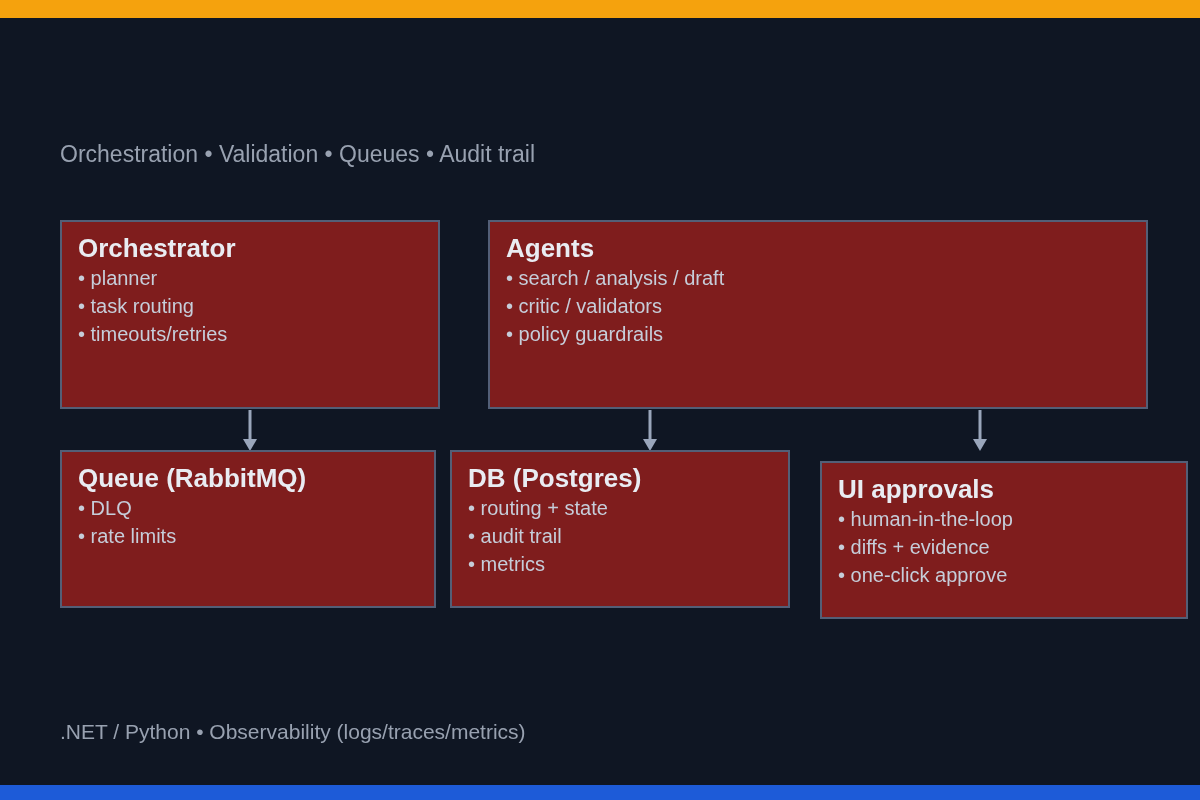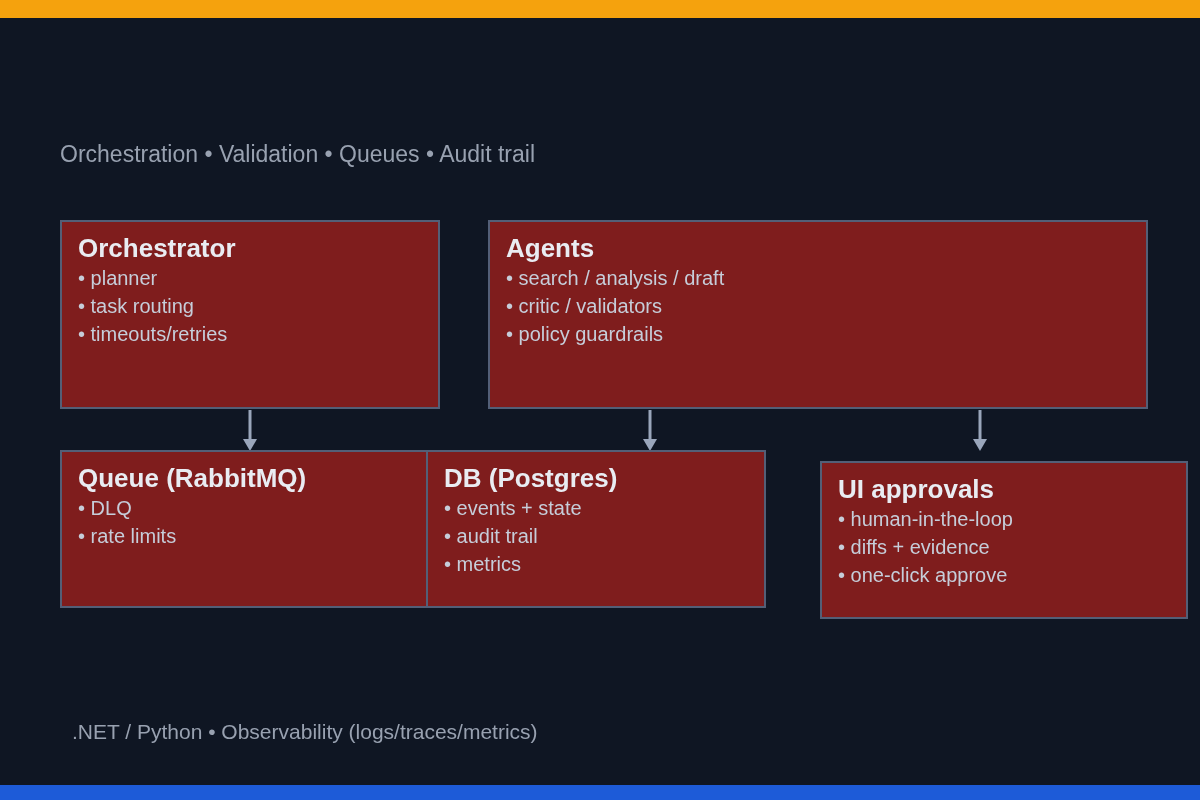--- a/index.html
+++ b/index.html
@@ -40,21 +40,21 @@
   }
   .box {
     position: absolute;
     background: #7f1d1d;
     border: 2px solid #535F77;
     padding: 10px 16px;
   }
   .box-orchestrator { left: 60px;  top: 220px; width: 380px; height: 189px; }
   .box-agents       { left: 480px; top: 220px; width: 660px; height: 189px; margin-left: 8px; }
   .box-queue        { left: 60px;  top: 450px; width: 376px; height: 158px; }
-  .box-db           { left: 426px; top: 450px; width: 340px; height: 158px; }
+  .box-db           { left: 450px; top: 450px; width: 340px; height: 158px; }
   .box-ui           { left: 820px; top: 461px; width: 368px; height: 158px; }
   .box-title {
     font-size: 26px; font-weight: bold;
     color: #E9ECF2;
     line-height: 32px;
     white-space: nowrap;
   }
   .box-item {
     font-size: 20px;
     color: #C6CDD9;
@@ -81,21 +81,20 @@
     width: 0; height: 0;
     border-left: 7px solid transparent;
     border-right: 7px solid transparent;
     border-top: 12px solid #9AA6BB;
   }
   .footer-text {
     position: absolute; left: 60px; top: 720px;
     font-size: 21px;
     color: #98A1B0;
     white-space: nowrap;
-    margin-left: 12px;
   }
 </style>
 </head>
 <body>
 
 <div class="page">
 
   <div class="bar-top"></div>
 
   <div class="page-subtitle">Orchestration • Validation • Queues • Audit trail</div>
@@ -128,21 +127,21 @@
   </div>
 
   <div class="box box-queue">
     <div class="box-title">Queue (RabbitMQ)</div>
     <div class="box-item">• DLQ</div>
     <div class="box-item">• rate limits</div>
   </div>
 
   <div class="box box-db">
     <div class="box-title">DB (Postgres)</div>
-    <div class="box-item">• events + state</div>
+    <div class="box-item">• routing + state</div>
     <div class="box-item">• audit trail</div>
     <div class="box-item">• metrics</div>
   </div>
 
   <div class="box box-ui">
     <div class="box-title">UI approvals</div>
     <div class="box-item">• human-in-the-loop</div>
     <div class="box-item">• diffs + evidence</div>
     <div class="box-item">• one-click approve</div>
   </div>

